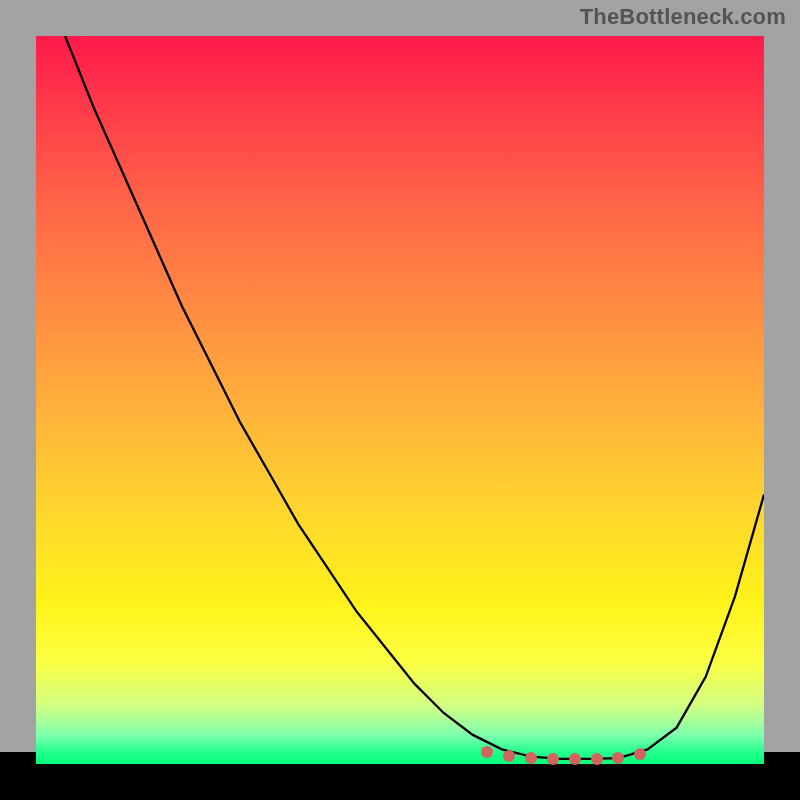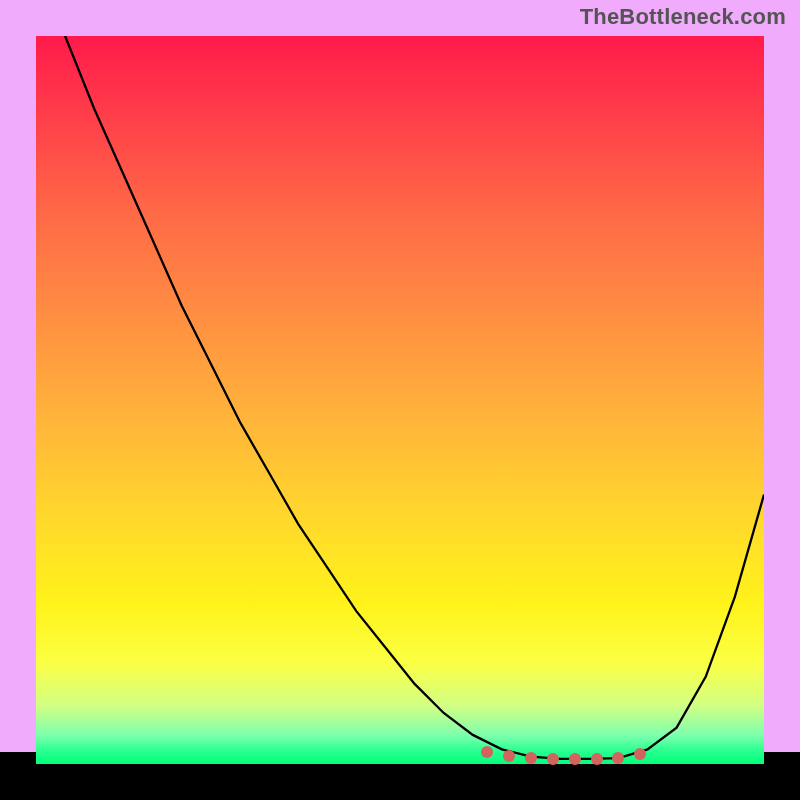--- a/index.html
+++ b/index.html
@@ -1,17 +1,17 @@
 <!DOCTYPE html>
 <html><head>
 <meta charset="utf-8">
 <style>
   * { margin:0; padding:0; box-sizing:border-box; }
   html,body { width:800px; height:800px; background:#000; font-family:Arial,Helvetica,sans-serif; }
-  .frame { position:relative; width:800px; height:752px; background:#f0abfc; }
+  .frame { position:relative; width:800px; height:752px; background:#a3a3a3; }
   .attribution { position:absolute; top:4px; right:14px; font-size:22px; font-weight:bold; color:#545454; letter-spacing:0.2px; }
   .plot { position:absolute; left:36px; top:36px; width:728px; height:728px;
           background:linear-gradient(to bottom,
             #ff1a4b 0%,
             #ff3b4a 10%,
             #ff6847 24%,
             #ff8d42 38%,
             #ffb33b 52%,
             #ffd82c 66%,
             #fff31a 78%,

